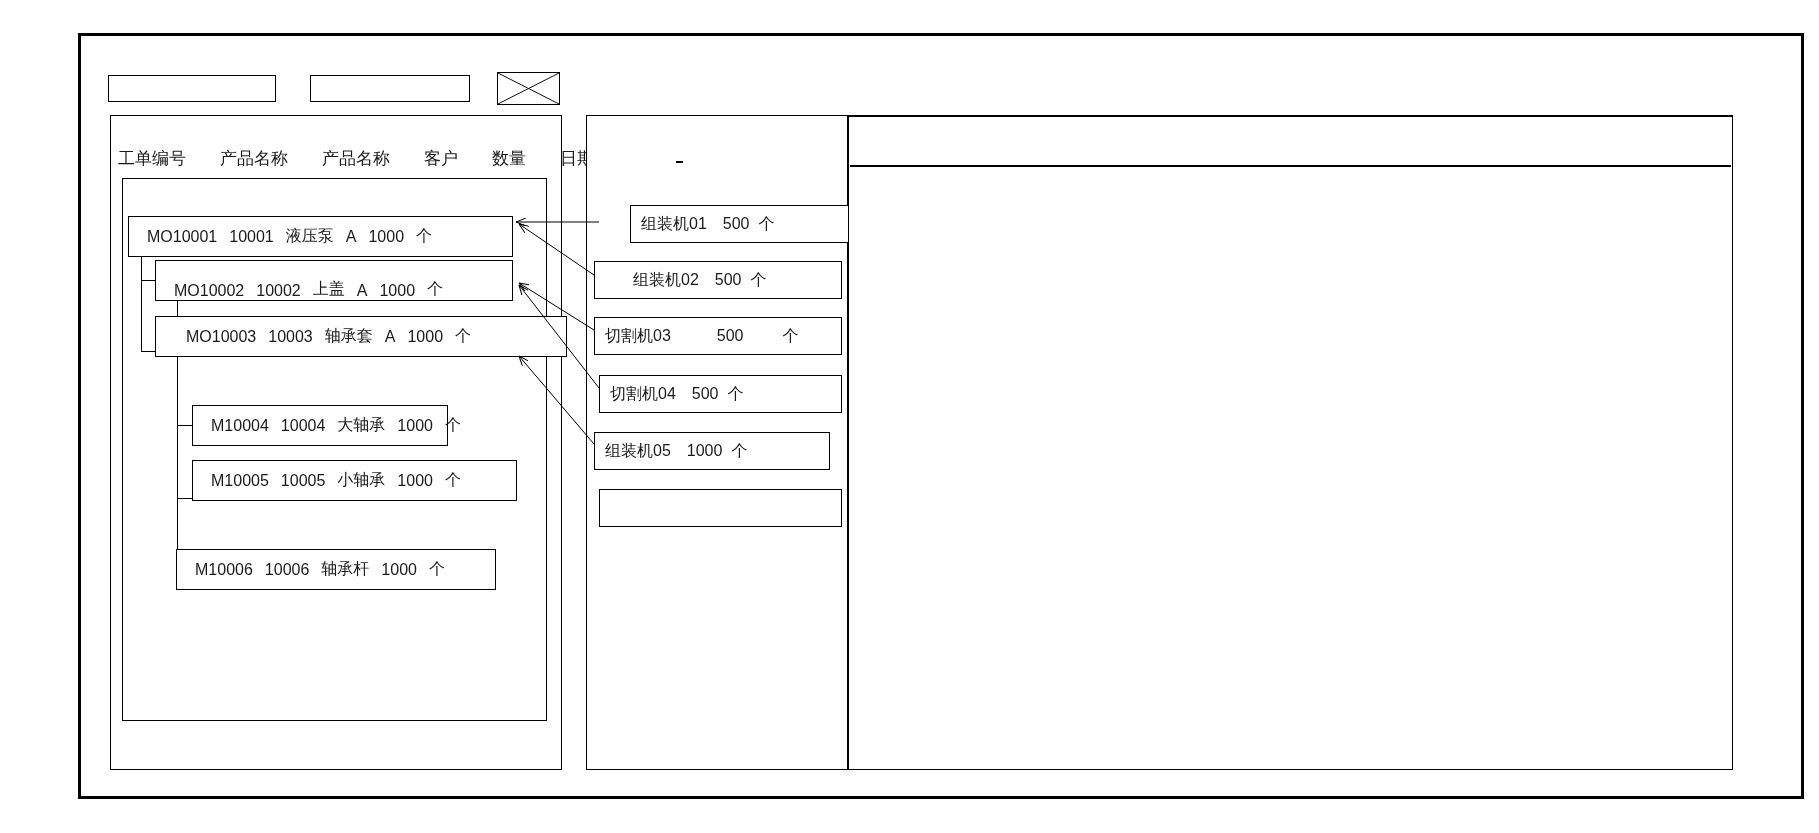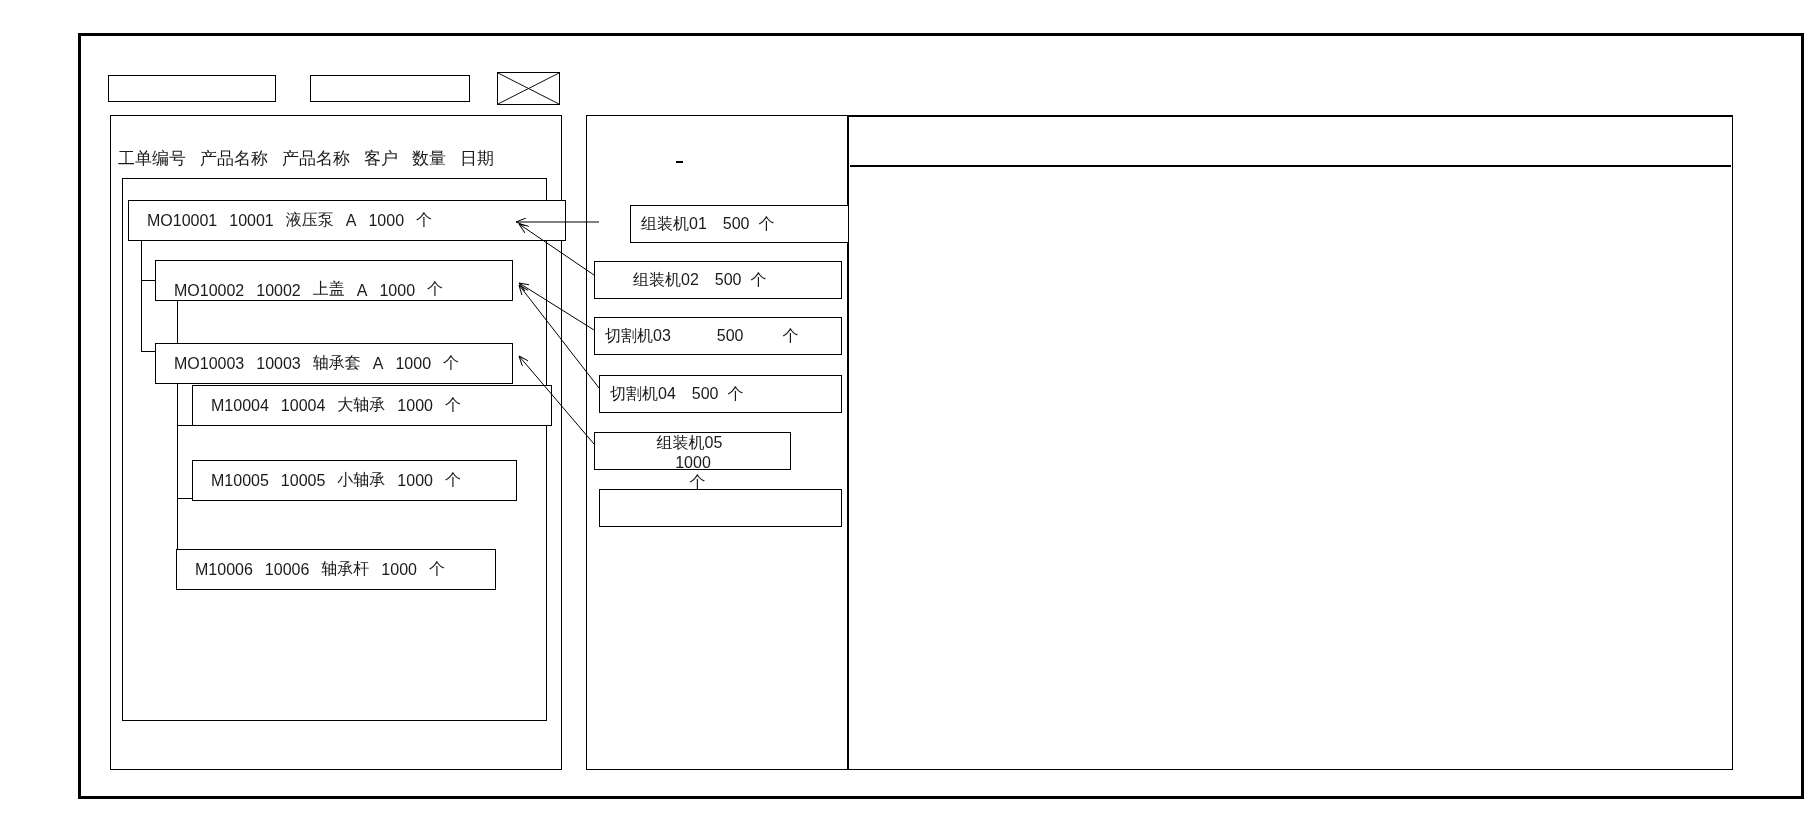--- a/index.html
+++ b/index.html
@@ -76,20 +76,21 @@
 
   
   #col-headers {
     position: absolute;
     left: 118px; top: 145px;
     width: 420px; height: 26px;
     display: flex;
     align-items: center;
     font-size: 17px;
     white-space: nowrap;
+    gap: 20px;
   }
   #col-headers .col { margin-right: 14px; }
   #col-headers .col:last-child { margin-right: 0; }
 
   
   #order-list-frame {
     position: absolute;
     left: 122px; top: 178px;
     width: 425px; height: 543px;
     border: 1px solid #000000;
@@ -106,24 +107,24 @@
     display: flex;
     align-items: center;
     font-size: 16px;
     white-space: nowrap;
     height: 41px;
   }
   .wo-row .cell { margin-right: 12px; }
   .wo-row .cell:last-child { margin-right: 0; }
   .wo-row .pad { padding-left: 18px; }
 
-  #wo-0 { left: 128px; top: 200px; width: 438px; }
+  #wo-0 { left: 128px; top: 216px; width: 385px; }
   #wo-1 { left: 155px; top: 260px; width: 358px; align-items: flex-end; }
-  #wo-2 { left: 155px; top: 343px; width: 358px; }
-  #wo-3 { left: 192px; top: 385px; width: 360px; }
+  #wo-2 { left: 155px; top: 316px; width: 412px; padding-left: 12px; }
+  #wo-3 { left: 192px; top: 405px; width: 256px; }
   #wo-4 { left: 192px; top: 460px; width: 325px; }
   #wo-5 { left: 176px; top: 549px; width: 320px; }
 
   
   .elbow {
     position: absolute;
     border-left: 1px solid #000000;
     border-bottom: 1px solid #000000;
     box-sizing: border-box;
     pointer-events: none;
@@ -147,21 +148,21 @@
     height: 38px;
     padding-left: 10px;
   }
   .machine-row .m-name { margin-right: 16px; }
   .machine-row .m-qty  { margin-right: 9px; }
 
   #mc-0 { left: 599px; top: 205px; width: 243px; margin-left: 31px; }
   #mc-1 { left: 594px; top: 261px; width: 248px; padding-left: 38px; }
   #mc-2 { left: 594px; top: 317px; width: 248px; gap: 30px; }
   #mc-3 { left: 599px; top: 375px; width: 243px; text-align: center; }
-  #mc-4 { left: 594px; top: 432px; width: 197px; flex-direction: column; }
+  #mc-4 { left: 594px; top: 432px; width: 236px; }
   #mc-empty {
     left: 599px; top: 489px; width: 243px; height: 38px;
     border: 1px solid #000000; box-sizing: border-box;
     position: absolute; background: #ffffff;
   }
 
   
   #mid-tick {
     position: absolute;
     left: 676px; top: 161px;

